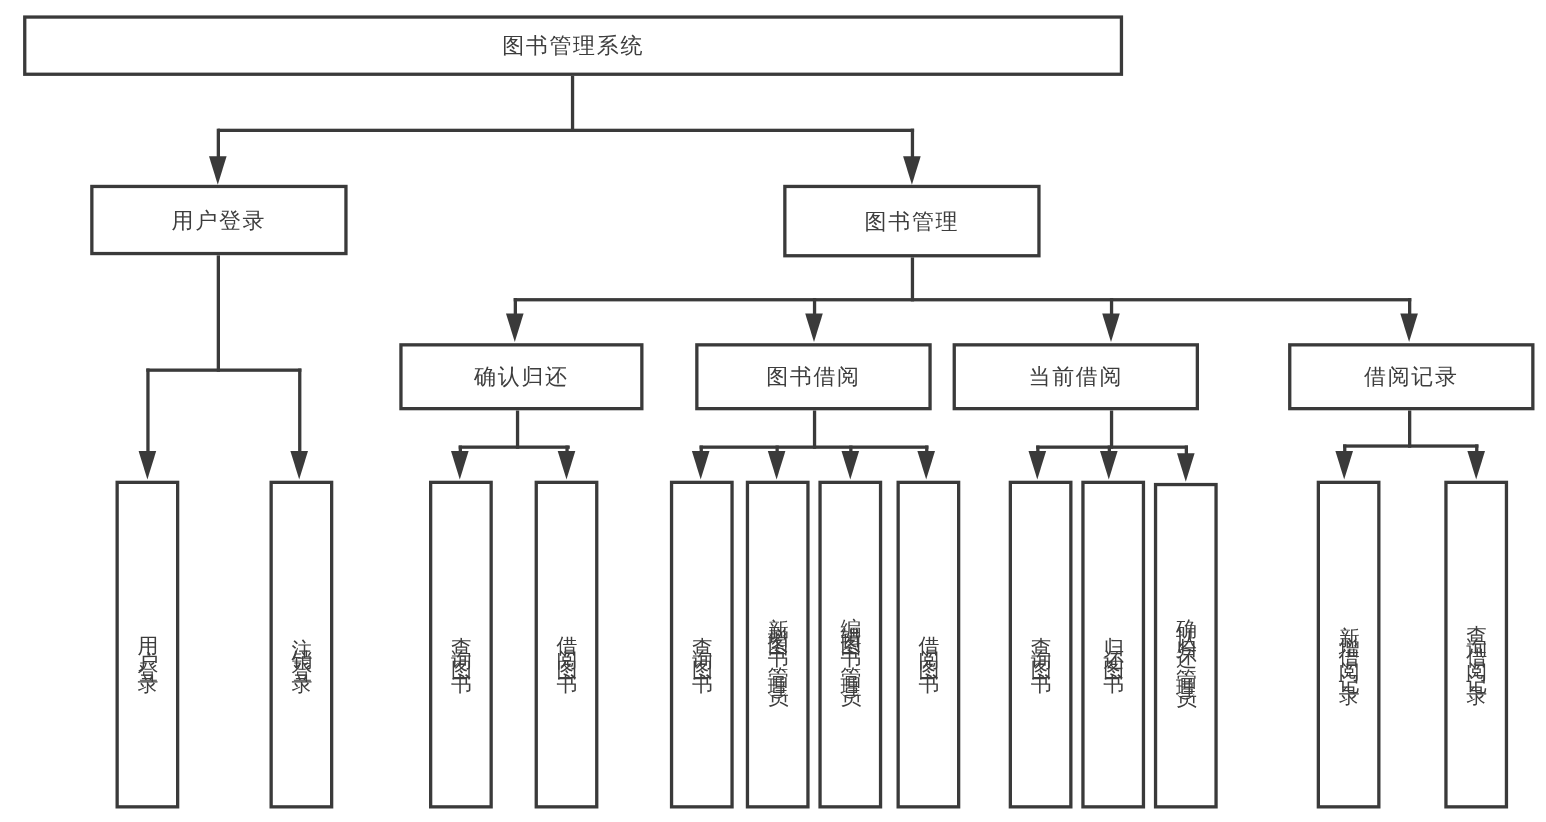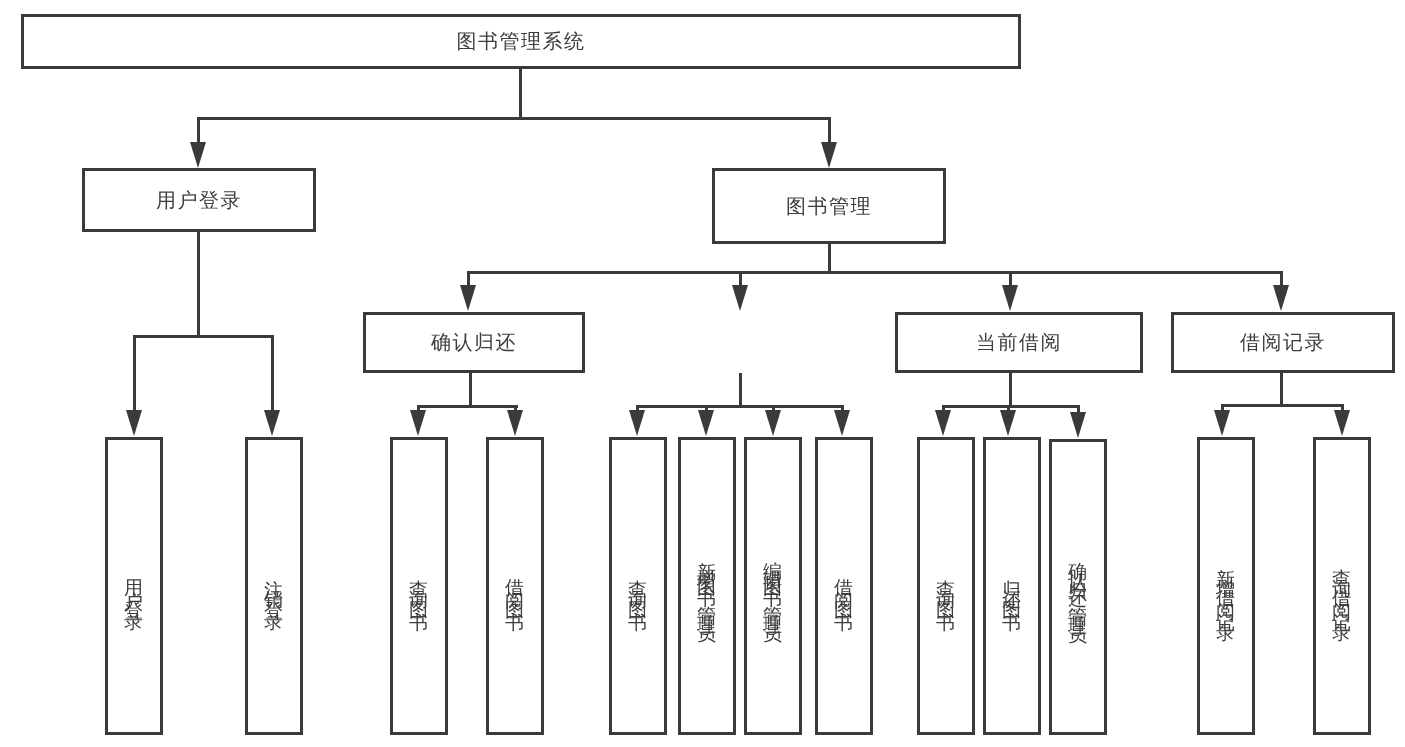--- a/index.html
+++ b/index.html
@@ -74,21 +74,21 @@
   <div class="vl" style="left:519px; top:68px; height:51px;"></div>
   <div class="hl" style="left:198px; top:117px; width:633px;"></div>
   <div class="vl" style="left:197px; top:117px; height:26px;"></div>
   <div class="arr" style="left:190px; top:142px;"></div>
   <div class="vl" style="left:828px; top:117px; height:26px;"></div>
   <div class="arr" style="left:821px; top:142px;"></div>
 
   <div class="box h" style="left:82px; top:168px; width:234px; height:64px;">
     <span>用户登录</span>
   </div>
-  <div class="box h" style="left:712px; top:168px; width:234px; height:76px;">
+  <div class="box h" style="left:712px; top:168px; width:234px; height:66px;">
     <span>图书管理</span>
   </div>
 
   <div class="vl" style="left:197px; top:232px; height:106px;"></div>
   <div class="hl" style="left:133px; top:335px; width:141px;"></div>
   <div class="vl" style="left:133px; top:335px; height:78px;"></div>
   <div class="arr" style="left:126px; top:410px;"></div>
   <div class="vl" style="left:271px; top:335px; height:78px;"></div>
   <div class="arr" style="left:264px; top:410px;"></div>
 
@@ -99,21 +99,24 @@
   <div class="vl" style="left:739px; top:271px; height:16px;"></div>
   <div class="arr" style="left:732px; top:285px;"></div>
   <div class="vl" style="left:1009px; top:271px; height:16px;"></div>
   <div class="arr" style="left:1002px; top:285px;"></div>
   <div class="vl" style="left:1280px; top:271px; height:16px;"></div>
   <div class="arr" style="left:1273px; top:285px;"></div>
 
   <div class="box h" style="left:363px; top:312px; width:222px; height:61px;">
     <span>确认归还</span>
   </div>
-  <div class="box h" style="left:895px; top:312px; width:248px; height:61px;">
+  <div class="box h" style="left:632px; top:312px; width:215px; height:61px;">
+    <span>图书借阅</span>
+  </div>
+  <div class="box h" style="left:866px; top:312px; width:224px; height:61px;">
     <span>当前借阅</span>
   </div>
   <div class="box h" style="left:1171px; top:312px; width:224px; height:61px;">
     <span>借阅记录</span>
   </div>
 
   <div class="vl" style="left:469px; top:373px; height:35px;"></div>
   <div class="hl" style="left:417px; top:405px; width:101px;"></div>
   <div class="vl" style="left:417px; top:405px; height:10px;"></div>
   <div class="arr" style="left:410px; top:410px;"></div>

